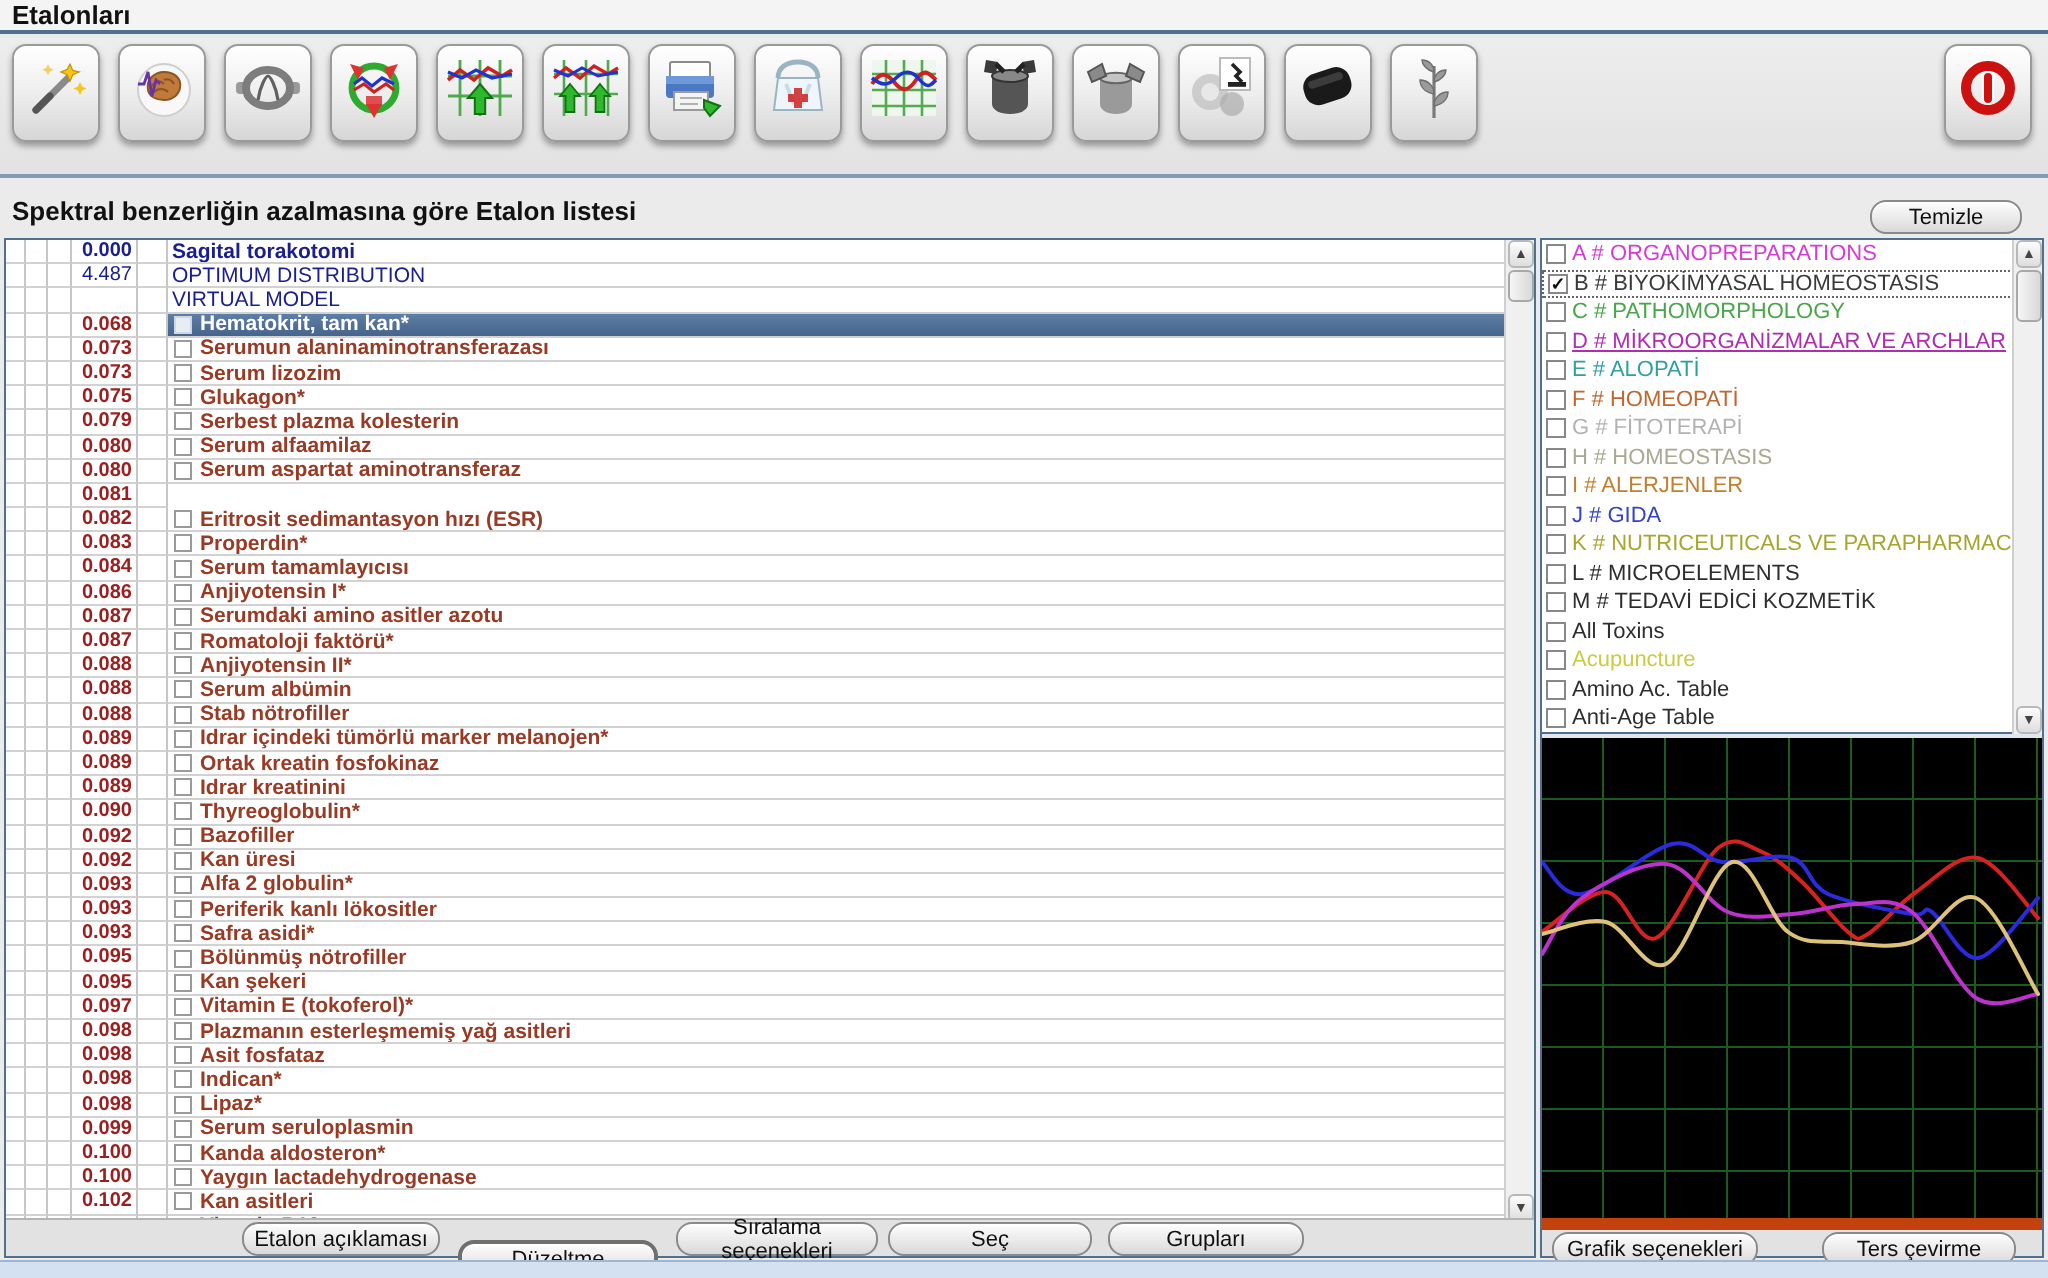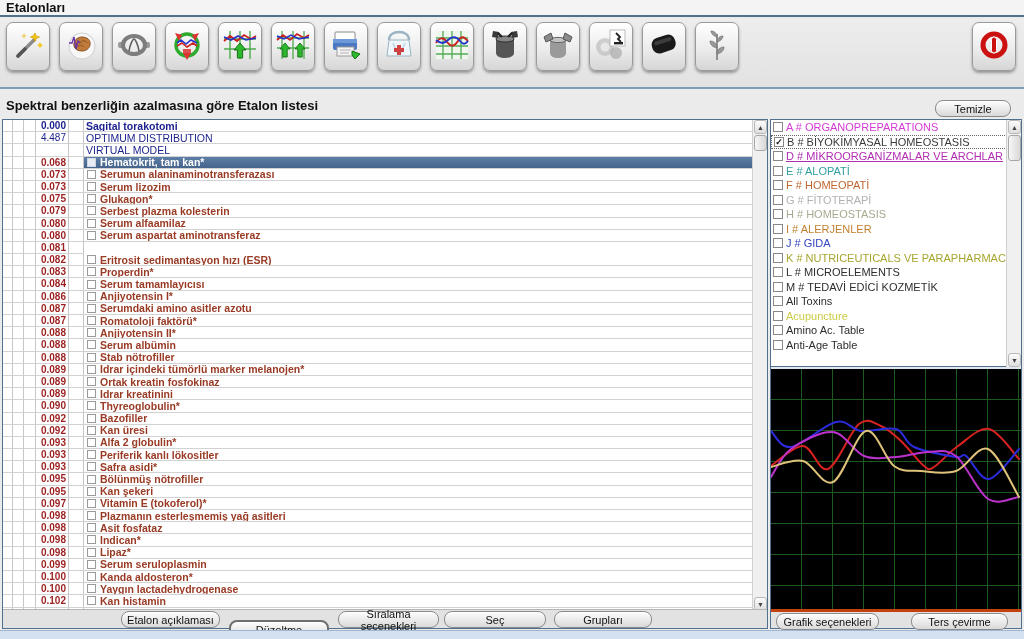--- a/index.html
+++ b/index.html
@@ -72,21 +72,21 @@
     font-size:9px; line-height:9px; text-align:center; color:#111; font-weight:bold; }
   .vs-cat { right:0; top:0; height:247px; }
 
   .graph { position:absolute; left:0; top:249px; width:250px; height:240px; background:#000;
     background-image:
       repeating-linear-gradient(to right, transparent 0 30px, #1d5a1d 30px 31px),
       repeating-linear-gradient(to bottom, transparent 0 30px, #1d5a1d 30px 31px); }
   .graph svg { position:absolute; left:0; top:0; }
 
   .right-strip { position:absolute; left:0; bottom:0; width:250px; height:19px;
-    background:#e2e2e2; border-top:3px solid #c2410c; }
+    background:#e2e2e2; border-top:6px solid #c2410c; }
 
   
   .bottom-strip { position:absolute; left:0; top:630px; width:1024px; height:9px;
     background:#d3e1f0; border-top:1px solid #9fb6cc; }
 </style>
 </head>
 <body>
 
 <div class="screen">
 
@@ -650,21 +650,21 @@
           </div>
         </div>
         <div class="lrow">
           <div class="lcell c1"></div>
           <div class="lcell c2"></div>
           <div class="lcell c3"></div>
           <div class="lcell cval" style="color: rgb(156, 31, 31);">0.102</div>
           <div class="lcell c5"></div>
           <div class="lcell cname">
             <span class="rowchk"></span>
-            <span style="color: rgb(153, 58, 36);">Kan histamin</span>
+            <span style="color: rgb(153, 58, 36);">Kan asitleri</span>
           </div>
         </div>
         <div class="lrow">
           <div class="lcell c1"></div>
           <div class="lcell c2"></div>
           <div class="lcell c3"></div>
           <div class="lcell cval" style="color: rgb(156, 31, 31);">0.103</div>
           <div class="lcell c5"></div>
           <div class="lcell cname">
             <span class="rowchk"></span>
@@ -688,20 +688,24 @@
 
   <div class="right-panel">
     <div class="cat-list" id="cat-list">
         <div class="cat-item">
           <span class="cat-chk"></span>
           <span style="color: rgb(213, 59, 213);">A # ORGANOPREPARATIONS</span>
         </div>
         <div class="cat-item focused">
           <span class="cat-chk">✓</span>
           <span style="color: rgb(58, 58, 58);">B # BİYOKİMYASAL HOMEOSTASIS</span>
+        </div>
+        <div class="cat-item">
+          <span class="cat-chk"></span>
+          <span style="color: rgb(73, 165, 73);">C # PATHOMORPHOLOGY</span>
         </div>
         <div class="cat-item">
           <span class="cat-chk"></span>
           <span style="color: rgb(176, 44, 176); text-decoration: underline;">D # MİKROORGANİZMALAR VE ARCHLAR</span>
         </div>
         <div class="cat-item">
           <span class="cat-chk"></span>
           <span style="color: rgb(47, 159, 159);">E # ALOPATİ</span>
         </div>
         <div class="cat-item">

